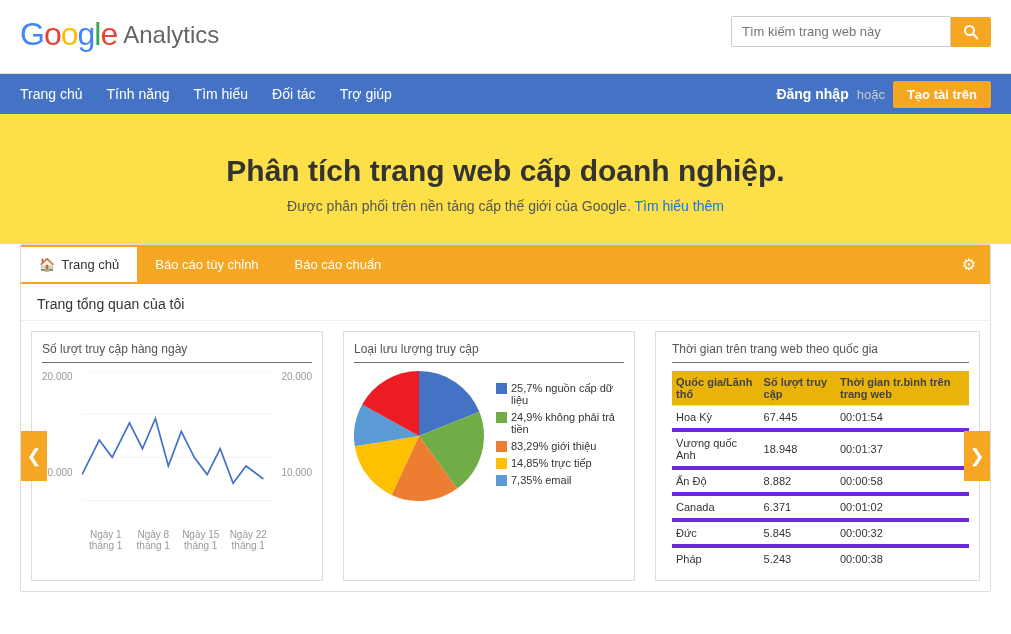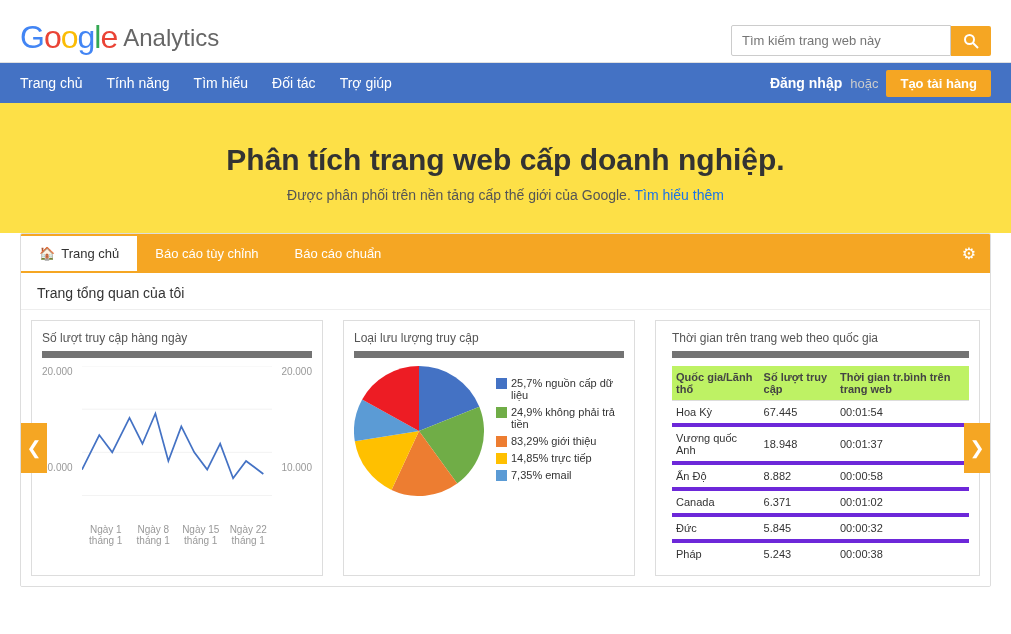--- a/index.html
+++ b/index.html
@@ -1,19 +1,19 @@
 <!DOCTYPE html>
 <html><head>
   <meta charset="utf-8">
   <style>
     * { box-sizing: border-box; margin: 0; padding: 0; }
     body { font-family: Arial, sans-serif; font-size: 13px; color: #333; background: #fff; width: 1011px; }
 
     
-    .header { display: flex; align-items: flex-end; justify-content: space-between; padding: 6px 20px; background: #fff; border-bottom: 1px solid #e0e0e0; height: 63px; }
+    .header { display: flex; align-items: flex-start; justify-content: space-between; padding: 16px 20px; background: #fff; border-bottom: 1px solid #e0e0e0; height: 74px; }
     .logo-area { display: flex; align-items: center; gap: 4px; }
     .logo-google { font-size: 32px; font-weight: normal; letter-spacing: -1px; }
     .logo-g { color: #4285F4; }
     .logo-o1 { color: #EA4335; }
     .logo-o2 { color: #FBBC05; }
     .logo-g2 { color: #4285F4; }
     .logo-l { color: #34A853; }
     .logo-e { color: #EA4335; }
     .logo-analytics { font-size: 24px; color: #666; font-weight: normal; margin-left: 2px; }
     .search-area { display: flex; align-items: center; gap: 0; }
@@ -45,41 +45,41 @@
     .tab { padding: 10px 18px; cursor: pointer; font-size: 13px; color: #fff; display: flex; align-items: center; gap: 6px; }
     .tab.active { background: #fff; color: #333; border-radius: 0; }
     .tab-gear { padding: 10px 14px; color: #fff; cursor: pointer; font-size: 16px; }
 
     
     .dashboard-title { padding: 12px 16px 8px; font-size: 14px; color: #333; font-weight: normal; border-bottom: 1px solid #eee; background: #fff; }
 
     
     .panels { display: flex; background: #fff; }
     .panel { border: 1px solid #ddd; margin: 10px; flex: 1; padding: 10px; position: relative; }
-    .panel-title { font-size: 12px; color: #555; margin-bottom: 8px; border-bottom: 7px solid #737373; padding-bottom: 6px; }
+    .panel-title { font-size: 12px; color: #555; margin-bottom: 8px; border-bottom: 1px solid #737373; padding-bottom: 6px; }
 
     
     .chart-area { position: relative; height: 180px; }
     .chart-labels-left { position: absolute; left: 0; top: 0; bottom: 30px; display: flex; flex-direction: column; justify-content: space-between; font-size: 10px; color: #999; }
     .chart-labels-right { position: absolute; right: 0; top: 0; bottom: 30px; display: flex; flex-direction: column; justify-content: space-between; font-size: 10px; color: #999; text-align: right; }
     .chart-svg { position: absolute; left: 40px; right: 40px; top: 0; bottom: 30px; }
     .chart-x-labels { position: absolute; bottom: 0; left: 40px; right: 40px; display: flex; justify-content: space-between; font-size: 10px; color: #999; text-align: center; }
     .chart-x-label { flex: 1; }
 
     
     .pie-area { display: flex; align-items: center; gap: 12px; }
     .pie-svg { flex-shrink: 0; }
     .legend { font-size: 11px; }
     .legend-item { display: flex; align-items: flex-start; gap: 4px; margin-bottom: 5px; }
     .legend-color { width: 11px; height: 11px; flex-shrink: 0; margin-top: 1px; }
 
     
     .table-panel { flex: 1.1; padding-left: 16px; }
     .data-table { width: 100%; border-collapse: collapse; font-size: 11px; }
-    .data-table th { background: #bef264; text-align: left; padding: 5px 4px; font-weight: bold; border-bottom: 1px solid #ddd; color: #444; font-size: 11px; }
+    .data-table th { background: #eab308; text-align: left; padding: 5px 4px; font-weight: bold; border-bottom: 1px solid #ddd; color: #444; font-size: 11px; }
     .data-table td { padding: 5px 4px; border-bottom: 4px solid #6d28d9; color: #333; }
     .data-table tr:last-child td { border-bottom: none; }
 
     
     .nav-arrow { position: absolute; top: 50%; transform: translateY(-50%); background: #F5A623; border: none; color: #fff; width: 26px; height: 50px; cursor: pointer; font-size: 18px; display: flex; align-items: center; justify-content: center; z-index: 10; }
     .nav-arrow-left { left: 0; }
     .nav-arrow-right { right: 0; }
 
     .panels-wrap { position: relative; }
   </style>
@@ -108,21 +108,21 @@
   <div class="nav-left">
     <a class="nav-item">Trang chủ</a>
     <a class="nav-item">Tính năng</a>
     <a class="nav-item">Tìm hiểu</a>
     <a class="nav-item">Đối tác</a>
     <a class="nav-item">Trợ giúp</a>
   </div>
   <div class="nav-right">
     <span class="nav-login">Đăng nhập</span>
     <span class="nav-or">hoặc</span>
-    <button class="nav-register">Tạo tài hàng</button>
+    <button class="nav-register">Tạo tài trên</button>
   </div>
 </nav>
 
 <div class="hero">
   <div class="hero-title">Phân tích trang web cấp doanh nghiệp.</div>
   <div class="hero-sub">
     <span>Được phân phối trên nền tảng cấp thế giới của Google.</span>
     <a class="hero-link">Tìm hiểu thêm</a>
   </div>
 </div>

